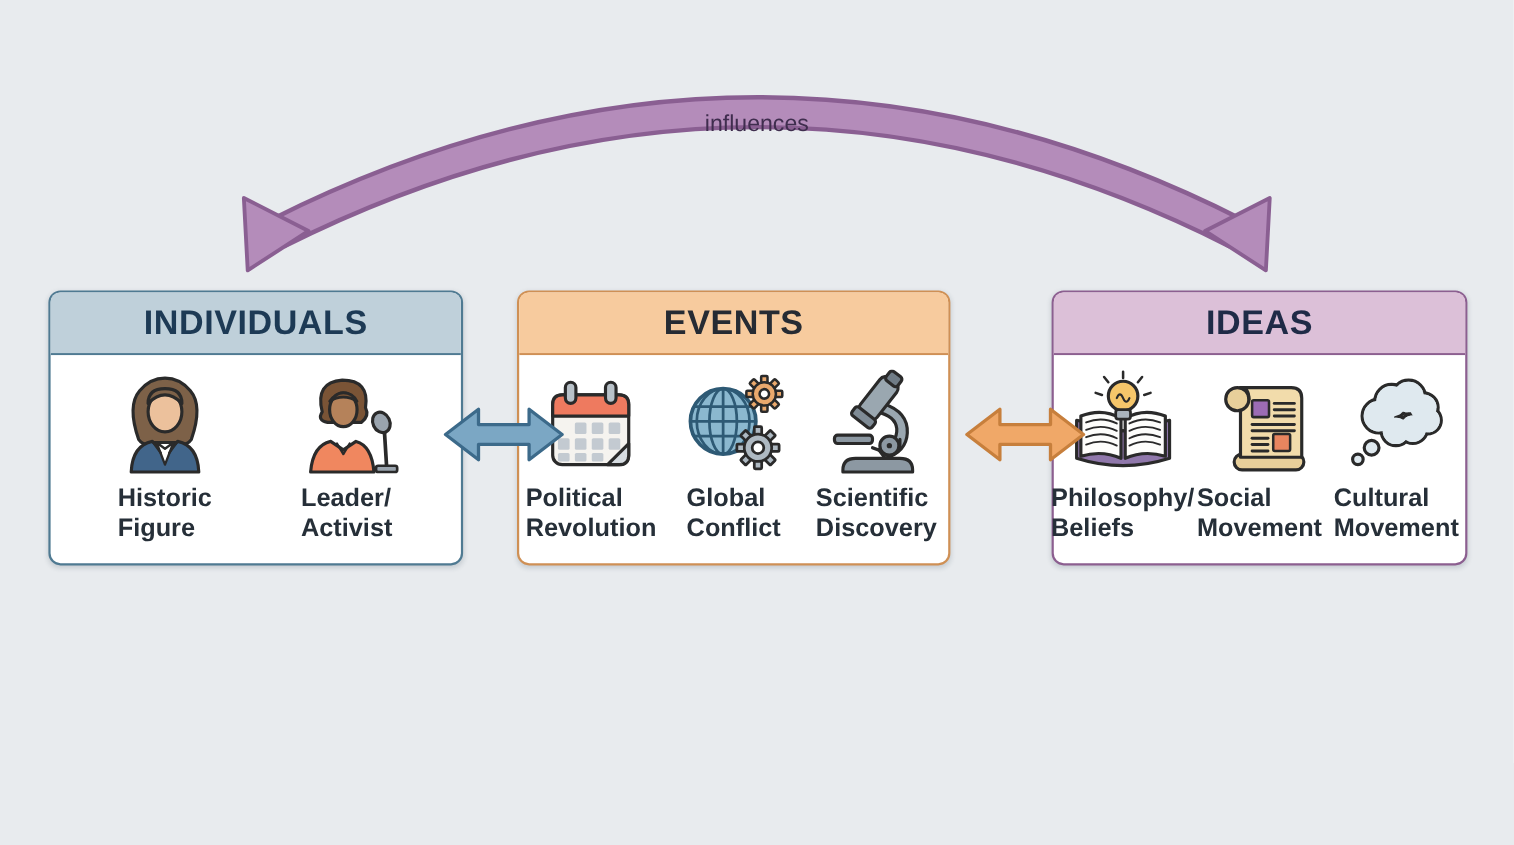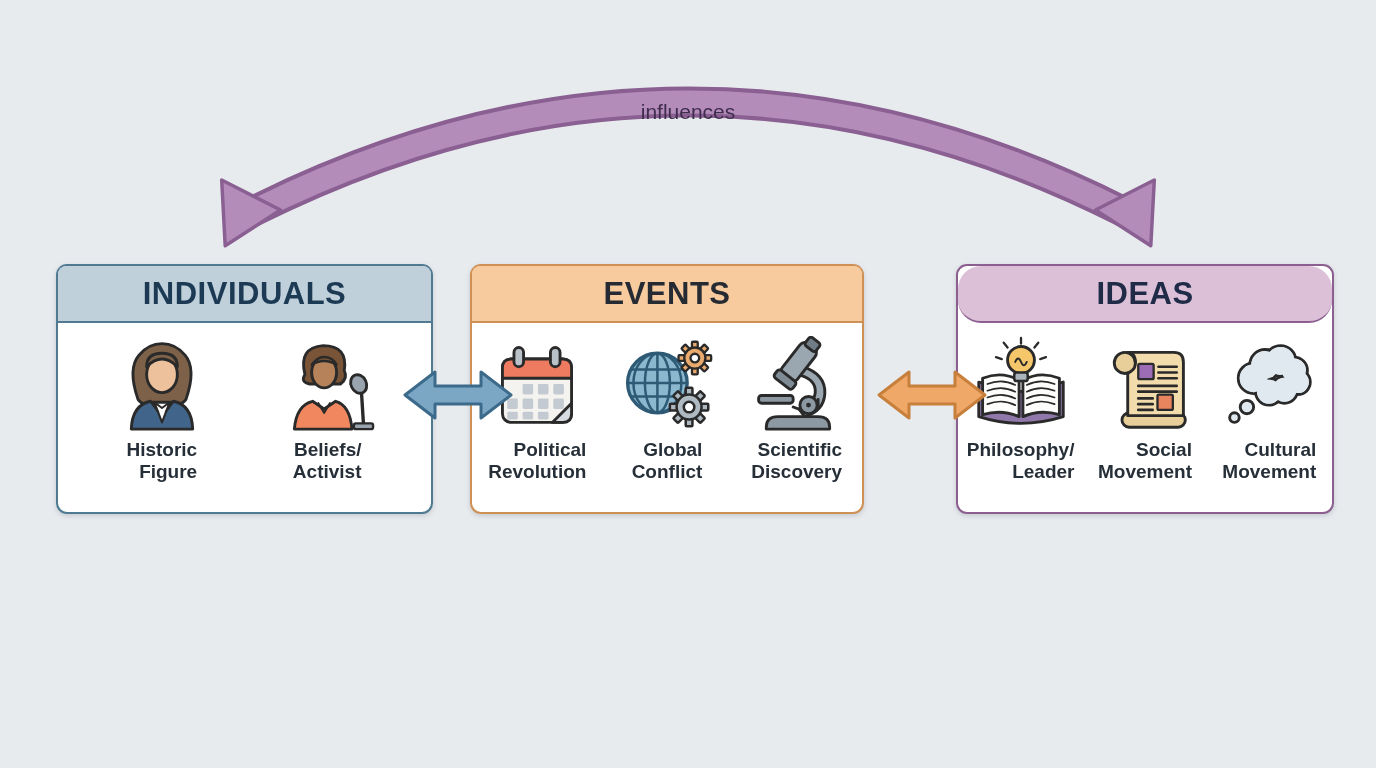--- a/index.html
+++ b/index.html
@@ -14,33 +14,33 @@
          border-radius:11px;box-sizing:border-box;z-index:2;
          box-shadow:0 2px 5px rgba(40,60,80,.18);}
   .panel-header{height:57px;display:flex;align-items:center;justify-content:center;
          border-radius:8px 8px 0 0;box-sizing:border-box;}
   .panel-title{font-weight:bold;font-size:31px;letter-spacing:.5px;}
   .panel-body{display:flex;justify-content:space-evenly;align-items:flex-start;
          padding-top:13px;}
   .item{display:flex;flex-direction:column;align-items:center;width:33%;}
   .item-icon{width:96px;height:96px;display:block;}
   .item-icon svg{width:96px;height:96px;display:block;}
-  .item-label{margin-top:7px;text-align:right;font-weight:bold;font-size:19px;
+  .item-label{margin-top:7px;text-align:left;font-weight:bold;font-size:23px;
          line-height:1.18;color:#262f38;}
 
-  #panel-individuals{left:56px;width:377px;border:2.5px solid #4f7a92;}
+  #panel-individuals{left:44px;width:377px;border:2.5px solid #4f7a92;}
   #panel-individuals .panel-header{background:#bfd0da;border-bottom:2.5px solid #4f7a92;}
   #panel-individuals .panel-title{color:#1d3a55;}
 
   #panel-events{left:470px;width:394px;border:2.5px solid #cf9055;}
   #panel-events .panel-header{background:#f7cb9e;border-bottom:2.5px solid #cf9055;}
   #panel-events .panel-title{color:#262b33;}
 
   #panel-ideas{left:956px;width:378px;border:2.5px solid #8c5f90;}
-  #panel-ideas .panel-header{background:#dcc0d8;border-bottom:2.5px solid #8c5f90;border-radius:23px;}
+  #panel-ideas .panel-header{background:#dcc0d8;border-bottom:2.5px solid #8c5f90;}
   #panel-ideas .panel-title{color:#1f2b47;}
 
   
   .connector{position:absolute;top:365px;width:112px;height:60px;z-index:3;}
   #connector-blue{left:402px;}
   #connector-orange{left:876px;}
 </style>
 </head>
 <body>
 
@@ -87,21 +87,21 @@
             <path d="M16 97 Q18 72 35 68 L47 76 L59 68 Q74 72 76 97 Z" fill="#f0875f" stroke="#2a2a2a" stroke-width="3"></path>
             <path d="M41 70 L47 80 L53 70" fill="none" stroke="#2a2a2a" stroke-width="2.2"></path>
             <g>
               <ellipse cx="83" cy="50" rx="8" ry="10" transform="rotate(-25 83 50)" fill="#9aa4ae" stroke="#2a2a2a" stroke-width="3"></ellipse>
               <line x1="86" y1="60" x2="88" y2="92" stroke="#2a2a2a" stroke-width="3.5"></line>
               <rect x="78" y="91" width="20" height="6" rx="2" fill="#9aa4ae" stroke="#2a2a2a" stroke-width="2.5"></rect>
             </g>
           </svg>
         </span>
         <div class="item-label">
-          <div>Beliefs/</div>
+          <div>Leader/</div>
           <div>Activist</div>
         </div>
       </div>
 
     </div>
   </div>
 
   <div class="panel" id="panel-events">
     <div class="panel-header">
       <span class="panel-title">EVENTS</span>
@@ -238,21 +238,21 @@
               <path d="M15 50 Q30 44 44 51 M15 57 Q30 51 44 58 M15 64 Q30 58 44 65 M15 71 Q30 65 44 72"></path>
               <path d="M85 50 Q70 44 56 51 M85 57 Q70 51 56 58 M85 64 Q70 58 56 65 M85 71 Q70 65 56 72"></path>
             </g>
             <circle cx="50" cy="25" r="14" fill="#f6c66a" stroke="#2a2a2a" stroke-width="3"></circle>
             <path d="M44 27 q3 -7 6 0 q3 7 6 0" fill="none" stroke="#2a2a2a" stroke-width="2"></path>
             <rect x="43" y="38" width="14" height="9" rx="2.5" fill="#aab4bd" stroke="#2a2a2a" stroke-width="2.6"></rect>
           </svg>
         </span>
         <div class="item-label">
           <div>Philosophy/</div>
-          <div>Leader</div>
+          <div>Beliefs</div>
         </div>
       </div>
 
       <div class="item">
         <span class="item-icon">
           <svg viewBox="0 0 100 100" stroke-linejoin="round" stroke-linecap="round">
             <rect x="26" y="80" width="66" height="15" rx="7.5" fill="#e8cf9a" stroke="#2a2a2a" stroke-width="3"></rect>
             <path d="M32 17 H80 Q90 17 90 27 V83 H32 Z" fill="#f2dcab" stroke="#2a2a2a" stroke-width="3"></path>
             <circle cx="29" cy="28" r="11" fill="#e8cf9a" stroke="#2a2a2a" stroke-width="3"></circle>
             <path d="M40 28 Q40 17 32 17" fill="none" stroke="#2a2a2a" stroke-width="3"></path>

